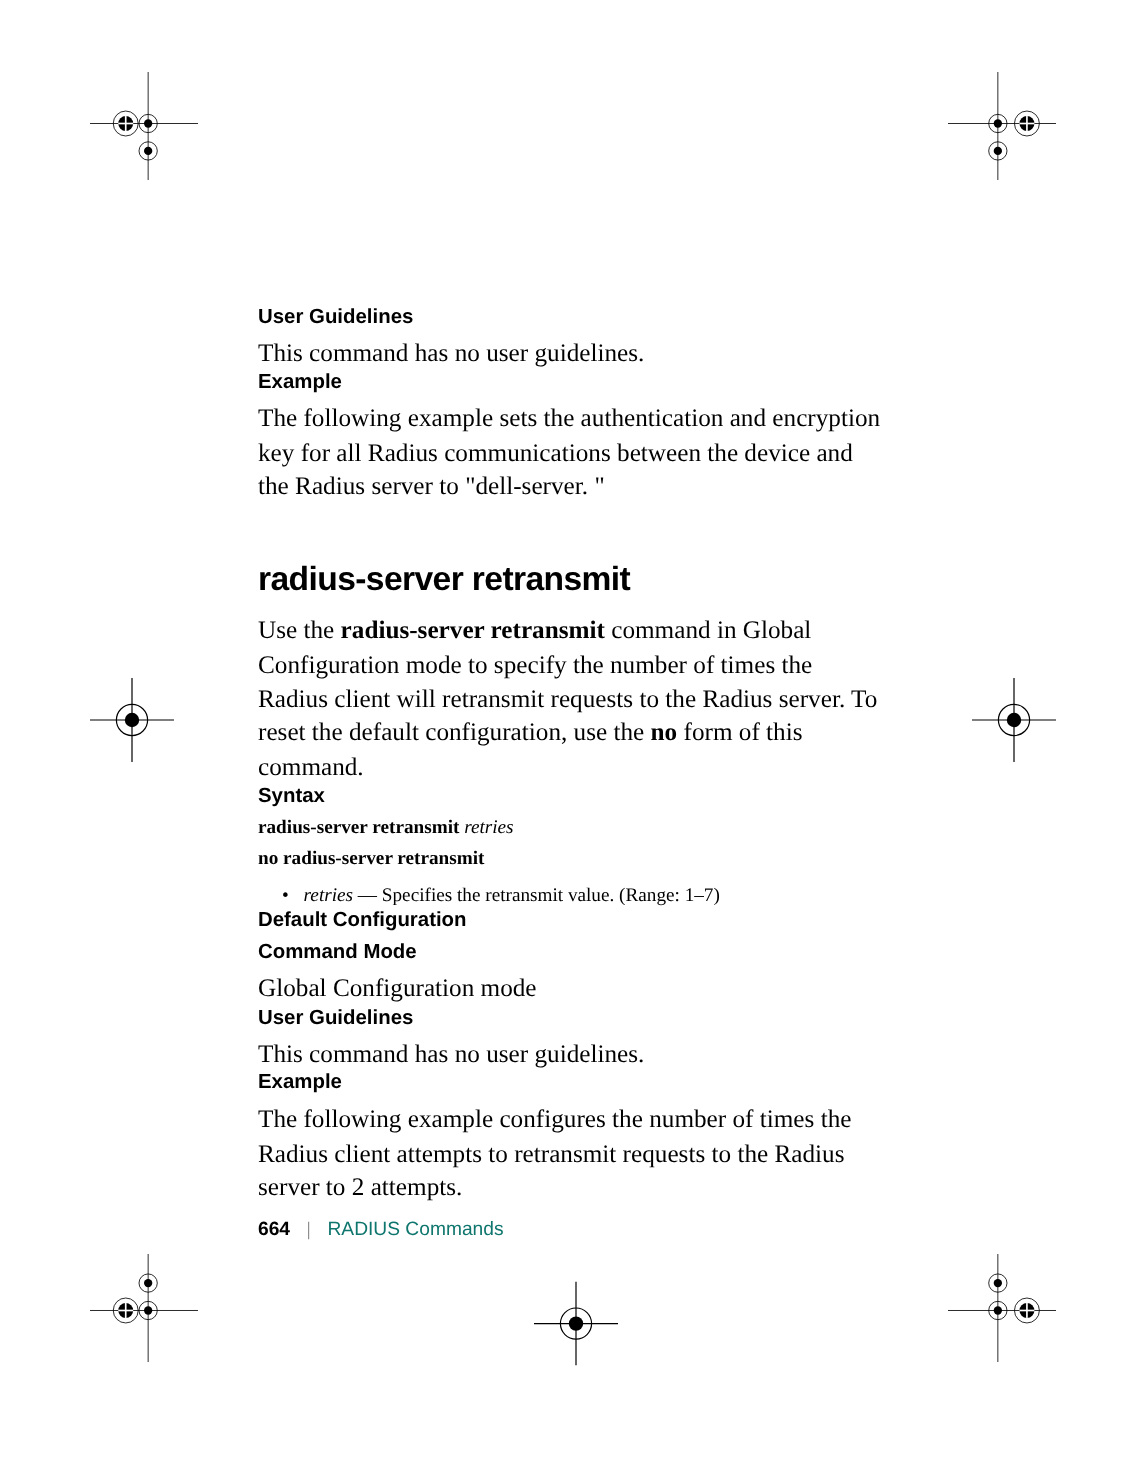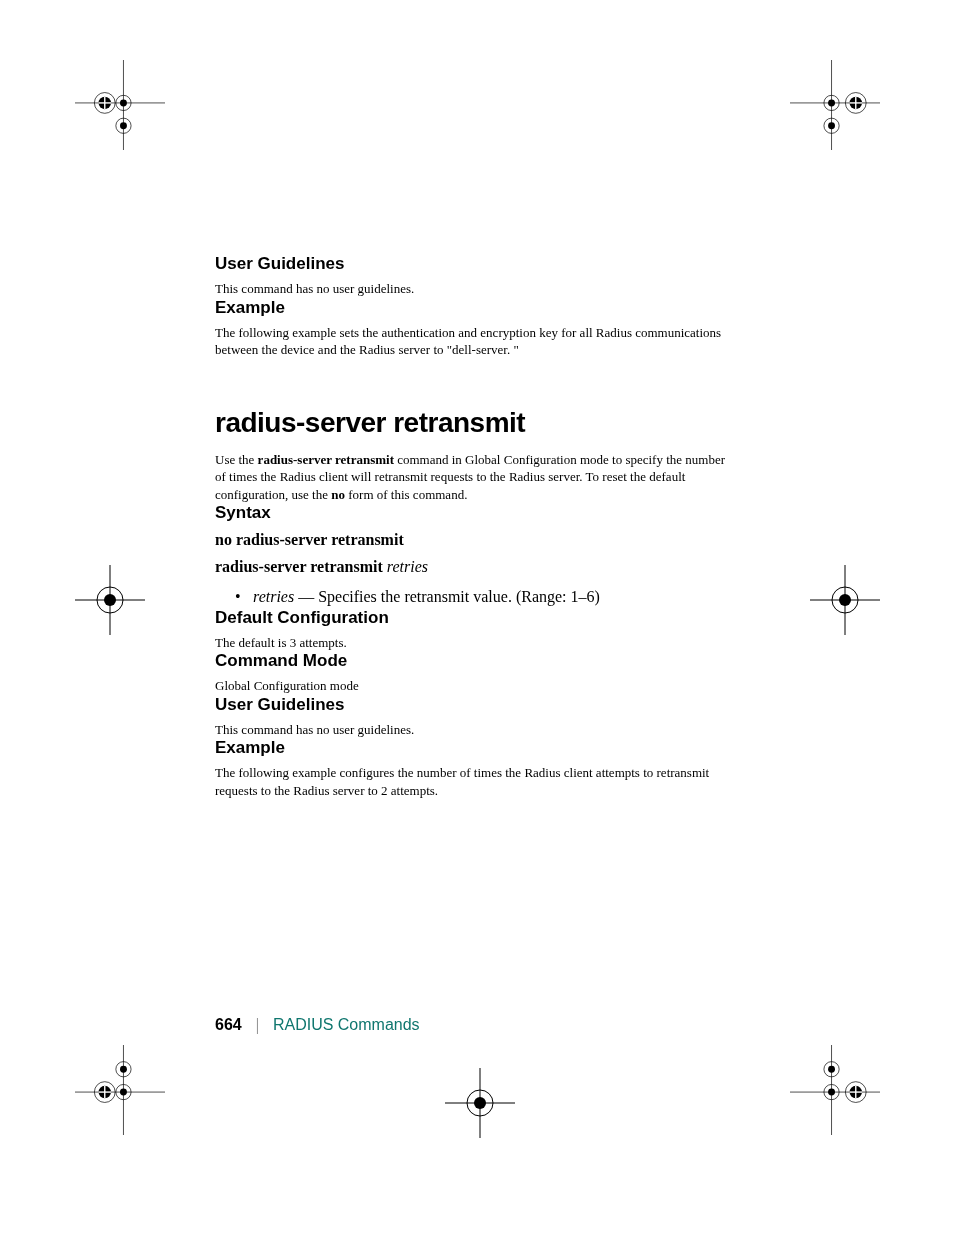--- a/index.html
+++ b/index.html
@@ -24,21 +24,21 @@
     }
     .subheading {
       font-family: Arial, Helvetica, sans-serif;
       font-weight: bold;
       font-size: 17px;
       color: #000000;
       margin-bottom: 6px;
     }
     .subheading.first { margin-top: 0; }
     .body-text {
-      font-size: 13px;
+      font-size: 21px;
       line-height: 1.35;
       color: #000000;
     }
     .h1 {
       font-family: Arial, Helvetica, sans-serif;
       font-weight: bold;
       font-size: 28px;
       letter-spacing: -0.5px;
       margin-top: 48px;
       margin-bottom: 12px;
@@ -164,33 +164,32 @@
 
   <div class="subheading">Example</div>
   <div class="body-text">The following example sets the authentication and encryption key for all Radius communications between the device and the Radius server to "dell-server. "</div>
 
   <div class="h1">radius-server retransmit</div>
   <div class="body-text">
     <span>Use the </span><span class="bold">radius-server retransmit</span><span> command in Global Configuration mode to specify the number of times the Radius client will retransmit requests to the Radius server. To reset the default configuration, use the </span><span class="bold">no</span><span> form of this command.</span>
   </div>
 
   <div class="subheading">Syntax</div>
-  <div class="syntax-line bold">no radius-server retransmit</div>
   <div class="syntax-line">
     <span class="bold">radius-server retransmit </span><span class="italic">retries</span>
   </div>
+  <div class="syntax-line bold">no radius-server retransmit</div>
   <div class="bullet-row">
     <div class="bullet-dot">•</div>
     <div>
-      <span class="italic">retries </span><span>— Specifies the retransmit value. (Range: 1–6)</span>
+      <span class="italic">retries </span><span>— Specifies the retransmit value. (Range: 1–7)</span>
     </div>
   </div>
 
   <div class="subheading">Default Configuration</div>
-  <div class="body-text">The default is 3 attempts.</div>
 
   <div class="subheading">Command Mode</div>
   <div class="body-text">Global Configuration mode</div>
 
   <div class="subheading">User Guidelines</div>
   <div class="body-text">This command has no user guidelines.</div>
 
   <div class="subheading">Example</div>
   <div class="body-text">The following example configures the number of times the Radius client attempts to retransmit requests to the Radius server to 2 attempts.</div>
 

